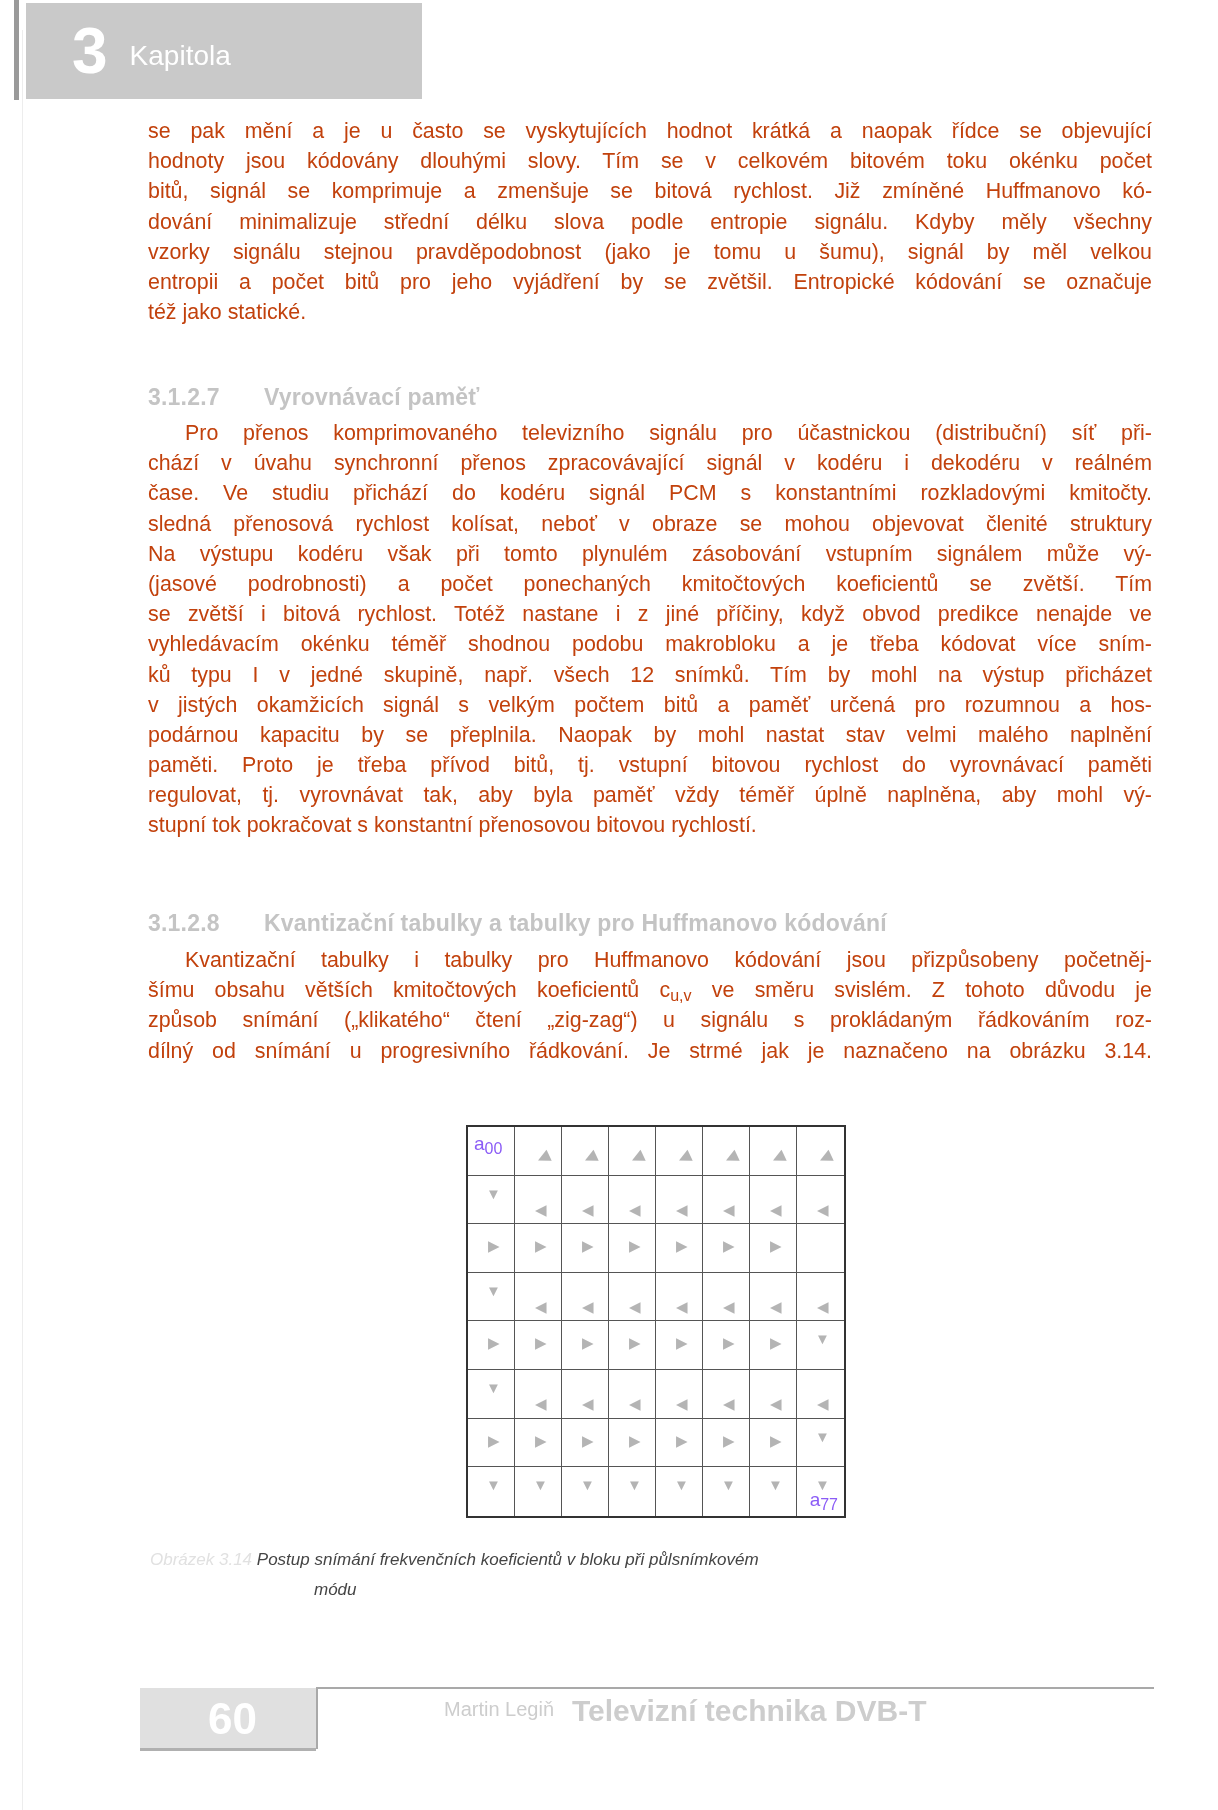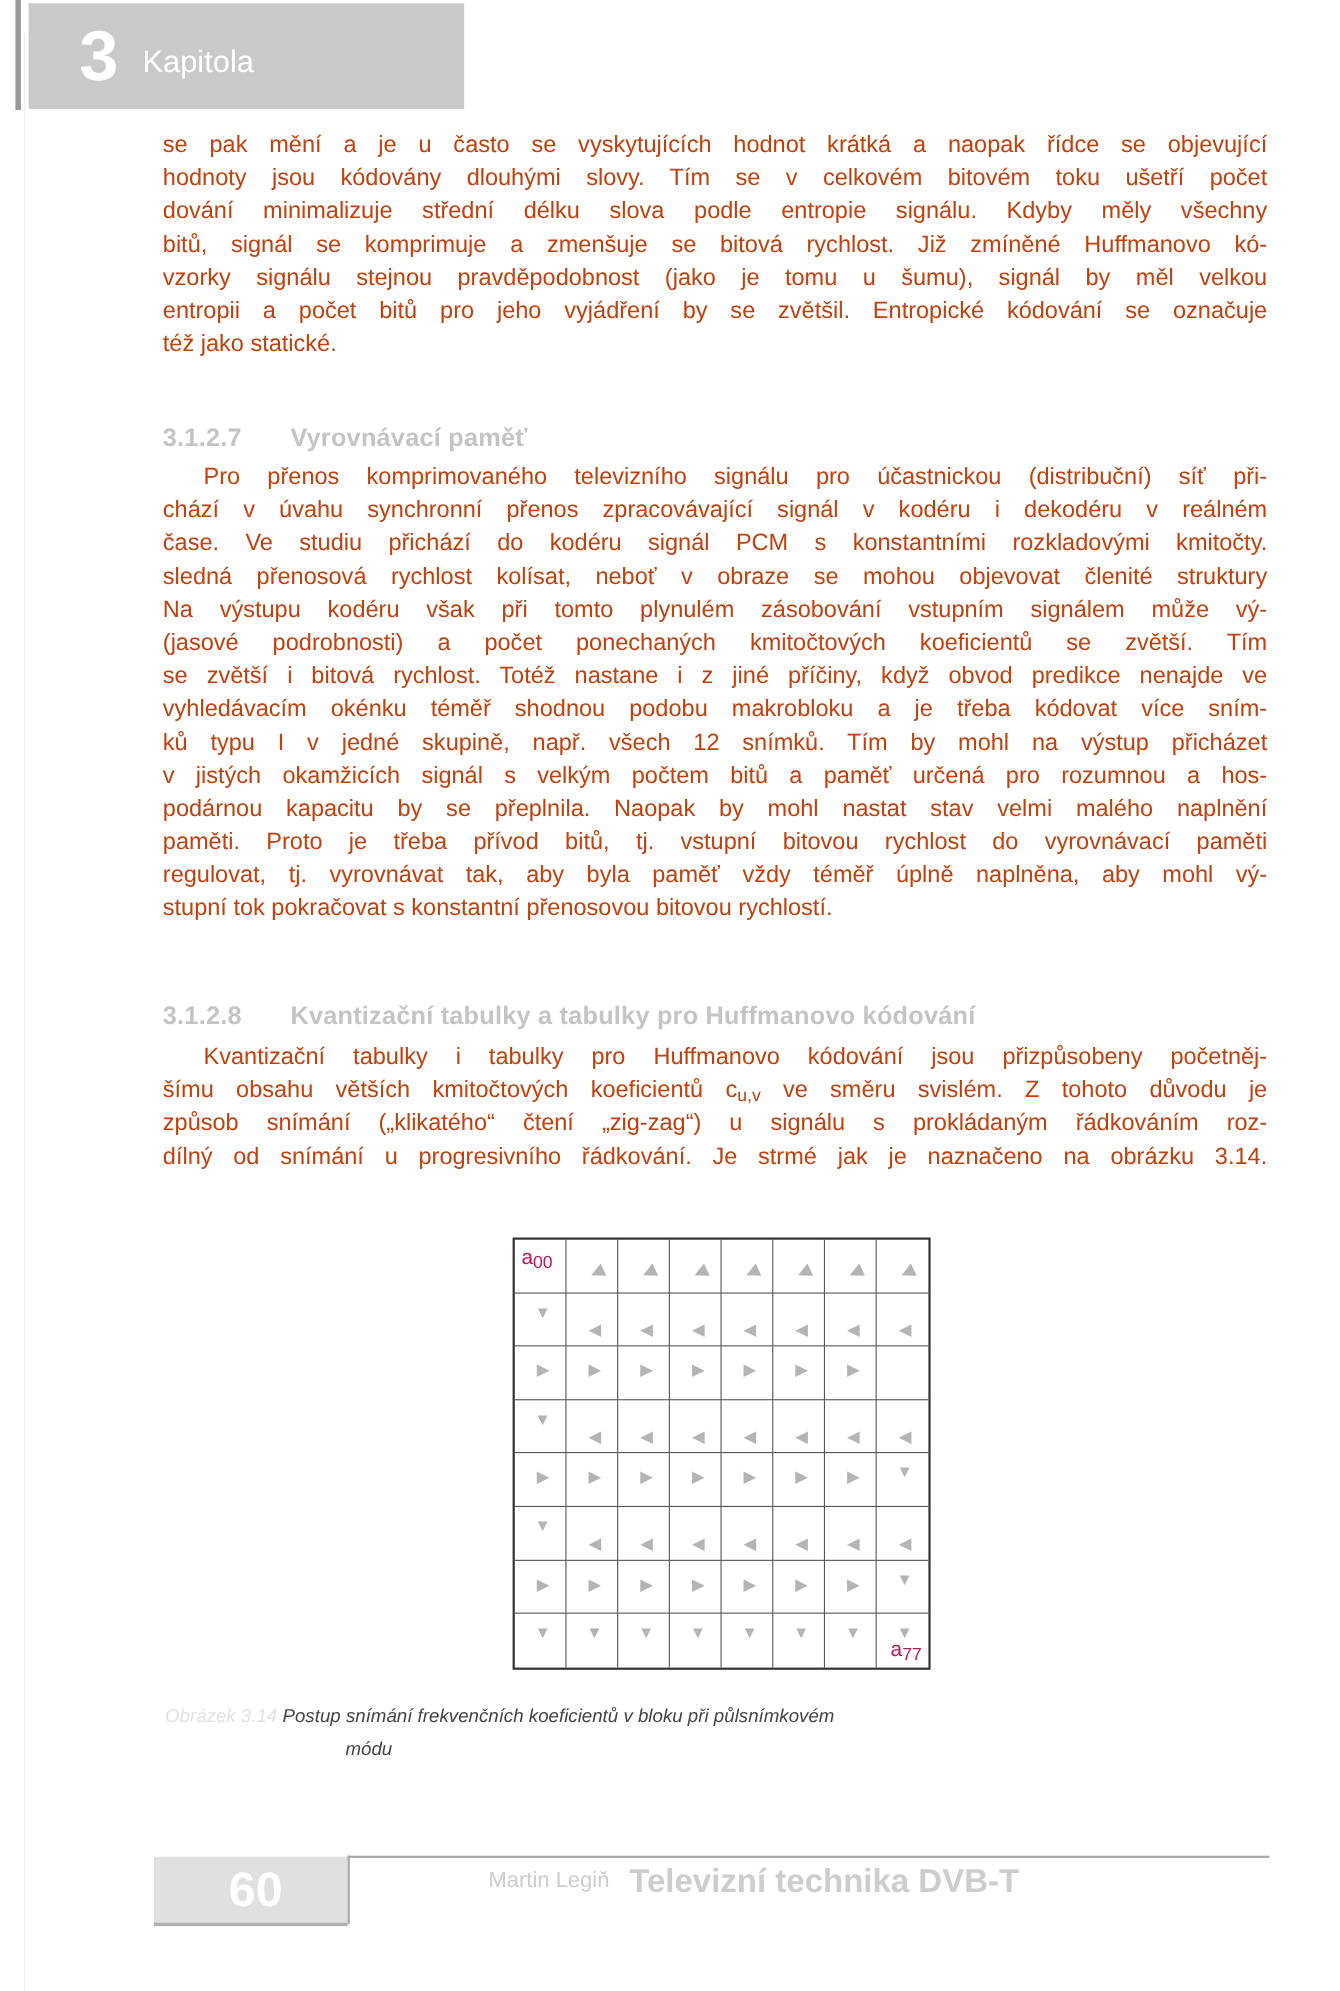--- a/index.html
+++ b/index.html
@@ -29,21 +29,21 @@
   .grid { display: grid; grid-template-columns: repeat(8, 47px); grid-template-rows: repeat(8, 48.6px);
           border: 2px solid #333; }
   .cell { border-right: 1px solid #555; border-bottom: 1px solid #555; position: relative; box-sizing: border-box; }
   .cell.cr { border-right: none; }
   .cell.rb { border-bottom: none; }
   .arrow { position: absolute; color: #b4b4b4; font-size: 15px; line-height: 1; }
   .arrow.dl { left: 22px; top: 22px; font-size: 16px; transform: rotate(-25deg); }
   .arrow.l  { left: 20px; top: 26px; }
   .arrow.r  { left: 20px; top: 14px; }
   .arrow.d  { left: 18px; top: 10px; }
-  .cell-label { position: absolute; left: 6px; top: 6px; font-size: 19px; color: #be185d; }
+  .cell-label { position: absolute; left: 6px; top: 6px; font-size: 19px; color: #8b5cf6; }
   .cell-label.br { left: auto; right: 6px; top: auto; bottom: 2px; }
 
   .caption { position: absolute; left: 150px; top: 1545px; font-size: 17px; line-height: 30px; }
   .caption .cap-label { color: #e1e1e1; font-style: italic; }
   .caption .cap-text { font-style: italic; color: #444; }
   .caption .cap-line2 { display: block; padding-left: 164px; }
 
   .footer-box { position: absolute; left: 140px; top: 1688px; width: 176px; height: 60px; background: #e0e0e0; border-bottom: 3px solid #b0b0b0; }
   .footer-page { position: absolute; left: 208px; top: 1694px; font-size: 44px; font-weight: bold; color: #ffffff; }
   .footer-rule { position: absolute; left: 316px; top: 1687px; width: 838px; height: 2px; background: #a9a9a9; }
@@ -57,23 +57,23 @@
 <div class="left-rule"></div>
 <div class="left-rule2"></div>
 
 <div class="chapter-banner">
   <span class="chapter-num">3</span>
   <span class="chapter-word">Kapitola</span>
 </div>
 
 <div class="text-block" style="top:116px;">
   <span class="line">se pak mění a je u často se vyskytujících hodnot krátká a naopak řídce se objevující</span>
-  <span class="line">hodnoty jsou kódovány dlouhými slovy. Tím se v celkovém bitovém toku ušetří počet</span>
+  <span class="line">hodnoty jsou kódovány dlouhými slovy. Tím se v celkovém bitovém toku okénku počet</span>
+  <span class="line">bitů, signál se komprimuje a zmenšuje se bitová rychlost. Již zmíněné Huffmanovo kó-</span>
   <span class="line">dování minimalizuje střední délku slova podle entropie signálu. Kdyby měly všechny</span>
-  <span class="line">bitů, signál se komprimuje a zmenšuje se bitová rychlost. Již zmíněné Huffmanovo kó-</span>
   <span class="line">vzorky signálu stejnou pravděpodobnost (jako je tomu u šumu), signál by měl velkou</span>
   <span class="line">entropii a počet bitů pro jeho vyjádření by se zvětšil. Entropické kódování se označuje</span>
   <span class="line last">též jako statické.</span>
 </div>
 
 <div class="section-heading" style="top:372px;">
   <span class="num">3.1.2.7</span><span>Vyrovnávací paměť</span>
 </div>
 
 <div class="text-block" style="top:418px;">

